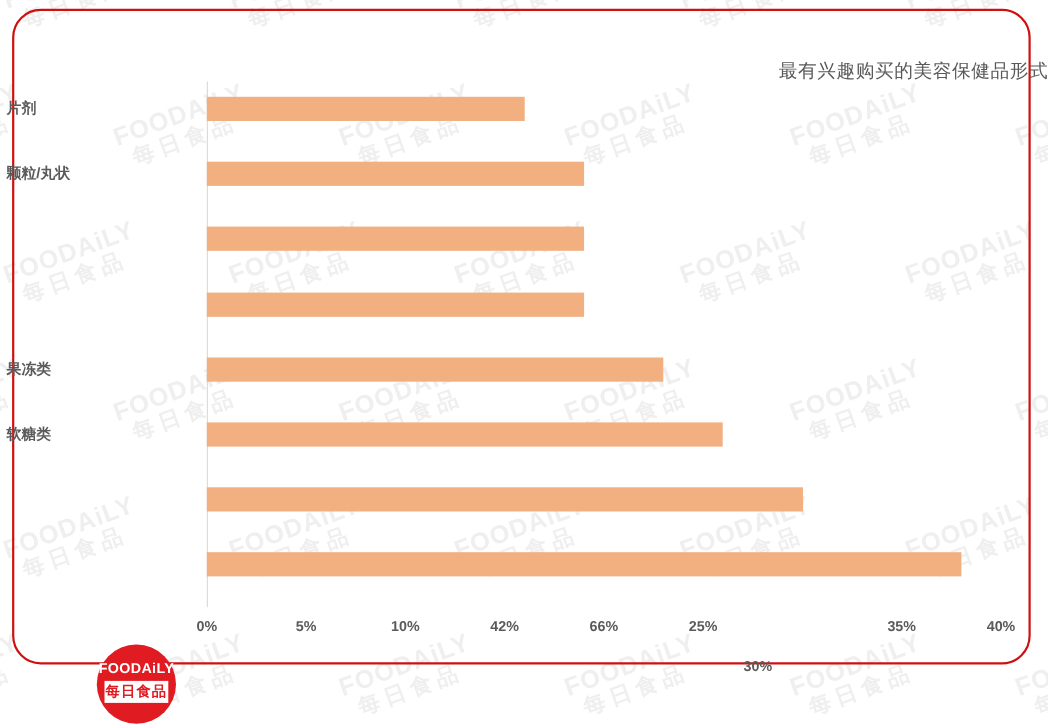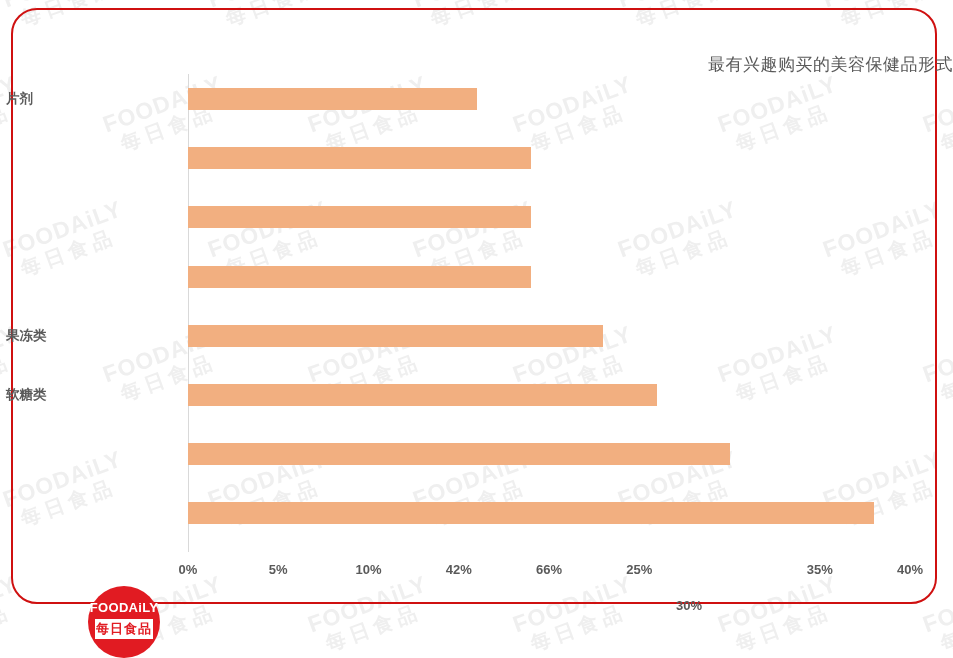--- a/index.html
+++ b/index.html
@@ -317,20 +317,21 @@
           <div class="bar" title="软糖类 26%" style="width: 469.3px; background: rgb(242, 175, 128);"></div>
         </div>
         <div class="bar-row" style="top: 369.2px; width: 722px;">
           <div class="bar" title="胶囊 30%" style="width: 541.5px; background: rgb(242, 175, 128);"></div>
         </div>
         <div class="bar-row" style="top: 428.4px; width: 722px;">
           <div class="bar" title="口服液 38%" style="width: 685.9px; background: rgb(242, 175, 128);"></div>
         </div>
       </div>
   <div class="y-label" style="top: 90px; left: 6px;">片剂</div>
+      <div class="y-label" style="top: 149.2px; left: 6px;">颗粒/丸状</div>
       <div class="y-label" style="top: 386px; left: 6px;">软糖类</div>
       <div class="y-label" style="top: 326.8px; left: 6px;">果冻类</div>
       <div class="x-tick" style="left: 188px;">0%</div>
       <div class="x-tick" style="left: 278.25px;">5%</div>
       <div class="x-tick" style="left: 368.5px;">10%</div>
       <div class="x-tick" style="left: 458.75px;">42%</div>
       <div class="x-tick" style="left: 549px;">66%</div>
       <div class="x-tick" style="left: 639.25px;">25%</div>
       <div class="x-tick" style="left: 689px; margin-top: 36px;">30%</div>
       <div class="x-tick" style="left: 819.75px;">35%</div>

